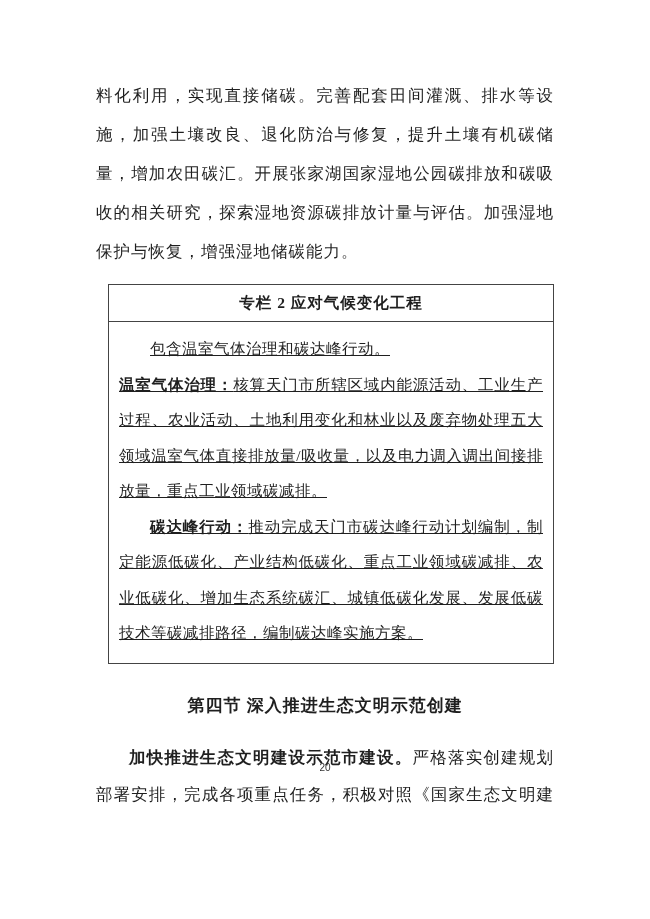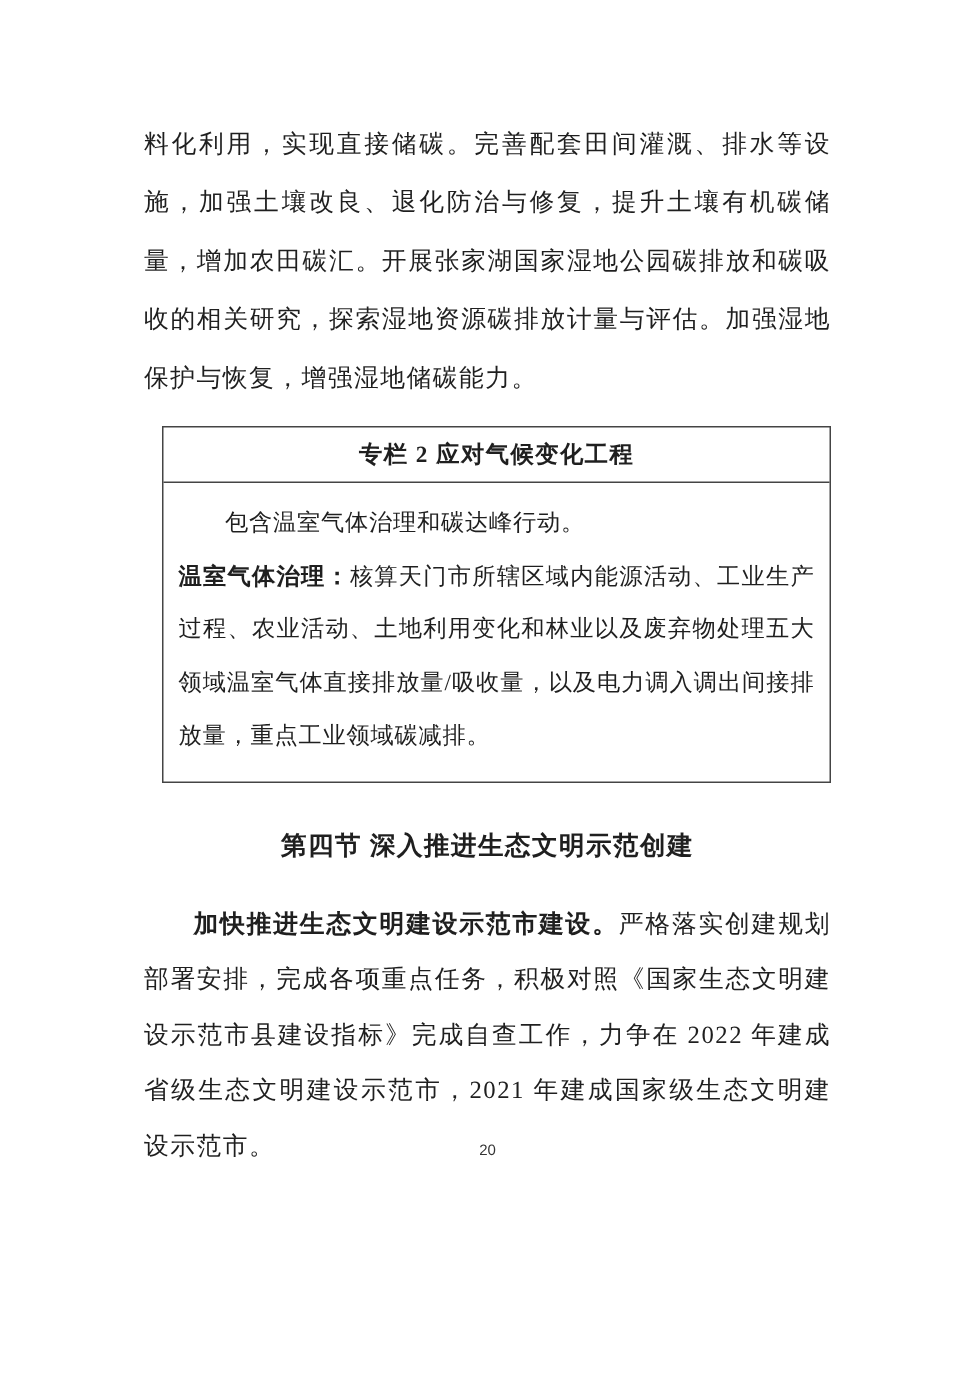--- a/index.html
+++ b/index.html
@@ -38,20 +38,21 @@
   .box-title {
     text-align: center;
     font-weight: bold;
     font-size: 15.5px;
     padding: 8px 0 7px 0;
     border-bottom: 1px solid #444444;
     letter-spacing: 1px;
   }
   .box-body {
     padding: 9px 10px 12px 10px;
+    text-decoration: underline;
   }
   .box-para {
     margin: 0;
     font-size: 15.5px;
     line-height: 35.5px;
     text-align: justify;
     letter-spacing: 0.5px;
   }
   .section-heading {
     margin: 30px 0 22px 0;
@@ -80,20 +81,21 @@
 
 <div class="page">
 
   <p class="para no-indent">料化利用，实现直接储碳。完善配套田间灌溉、排水等设施，加强土壤改良、退化防治与修复，提升土壤有机碳储量，增加农田碳汇。开展张家湖国家湿地公园碳排放和碳吸收的相关研究，探索湿地资源碳排放计量与评估。加强湿地保护与恢复，增强湿地储碳能力。</p>
 
   <div class="feature-box">
     <div class="box-title">专栏 2  应对气候变化工程</div>
     <div class="box-body">
       <p class="box-para indent">包含温室气体治理和碳达峰行动。</p>
       <p class="box-para no-indent"><span class="bold">温室气体治理：</span><span>核算天门市所辖区域内能源活动、工业生产过程、农业活动、土地利用变化和林业以及废弃物处理五大领域温室气体直接排放量/吸收量，以及电力调入调出间接排放量，重点工业领域碳减排。</span></p>
+      <p class="box-para indent"><span class="bold">碳达峰行动：</span><span>推动完成天门市碳达峰行动计划编制，制定能源低碳化、产业结构低碳化、重点工业领域碳减排、农业低碳化、增加生态系统碳汇、城镇低碳化发展、发展低碳技术等碳减排路径，编制碳达峰实施方案。</span></p>
     </div>
   </div>
 
   <h2 class="section-heading">第四节  深入推进生态文明示范创建</h2>
 
   <p class="para para2 indent"><span class="bold">加快推进生态文明建设示范市建设。</span><span>严格落实创建规划部署安排，完成各项重点任务，积极对照《国家生态文明建设示范市县建设指标》完成自查工作，力争在 2022 年建成省级生态文明建设示范市，2021 年建成国家级生态文明建设示范市。</span></p>
 
   <div class="page-number">20</div>
 
 </div>

